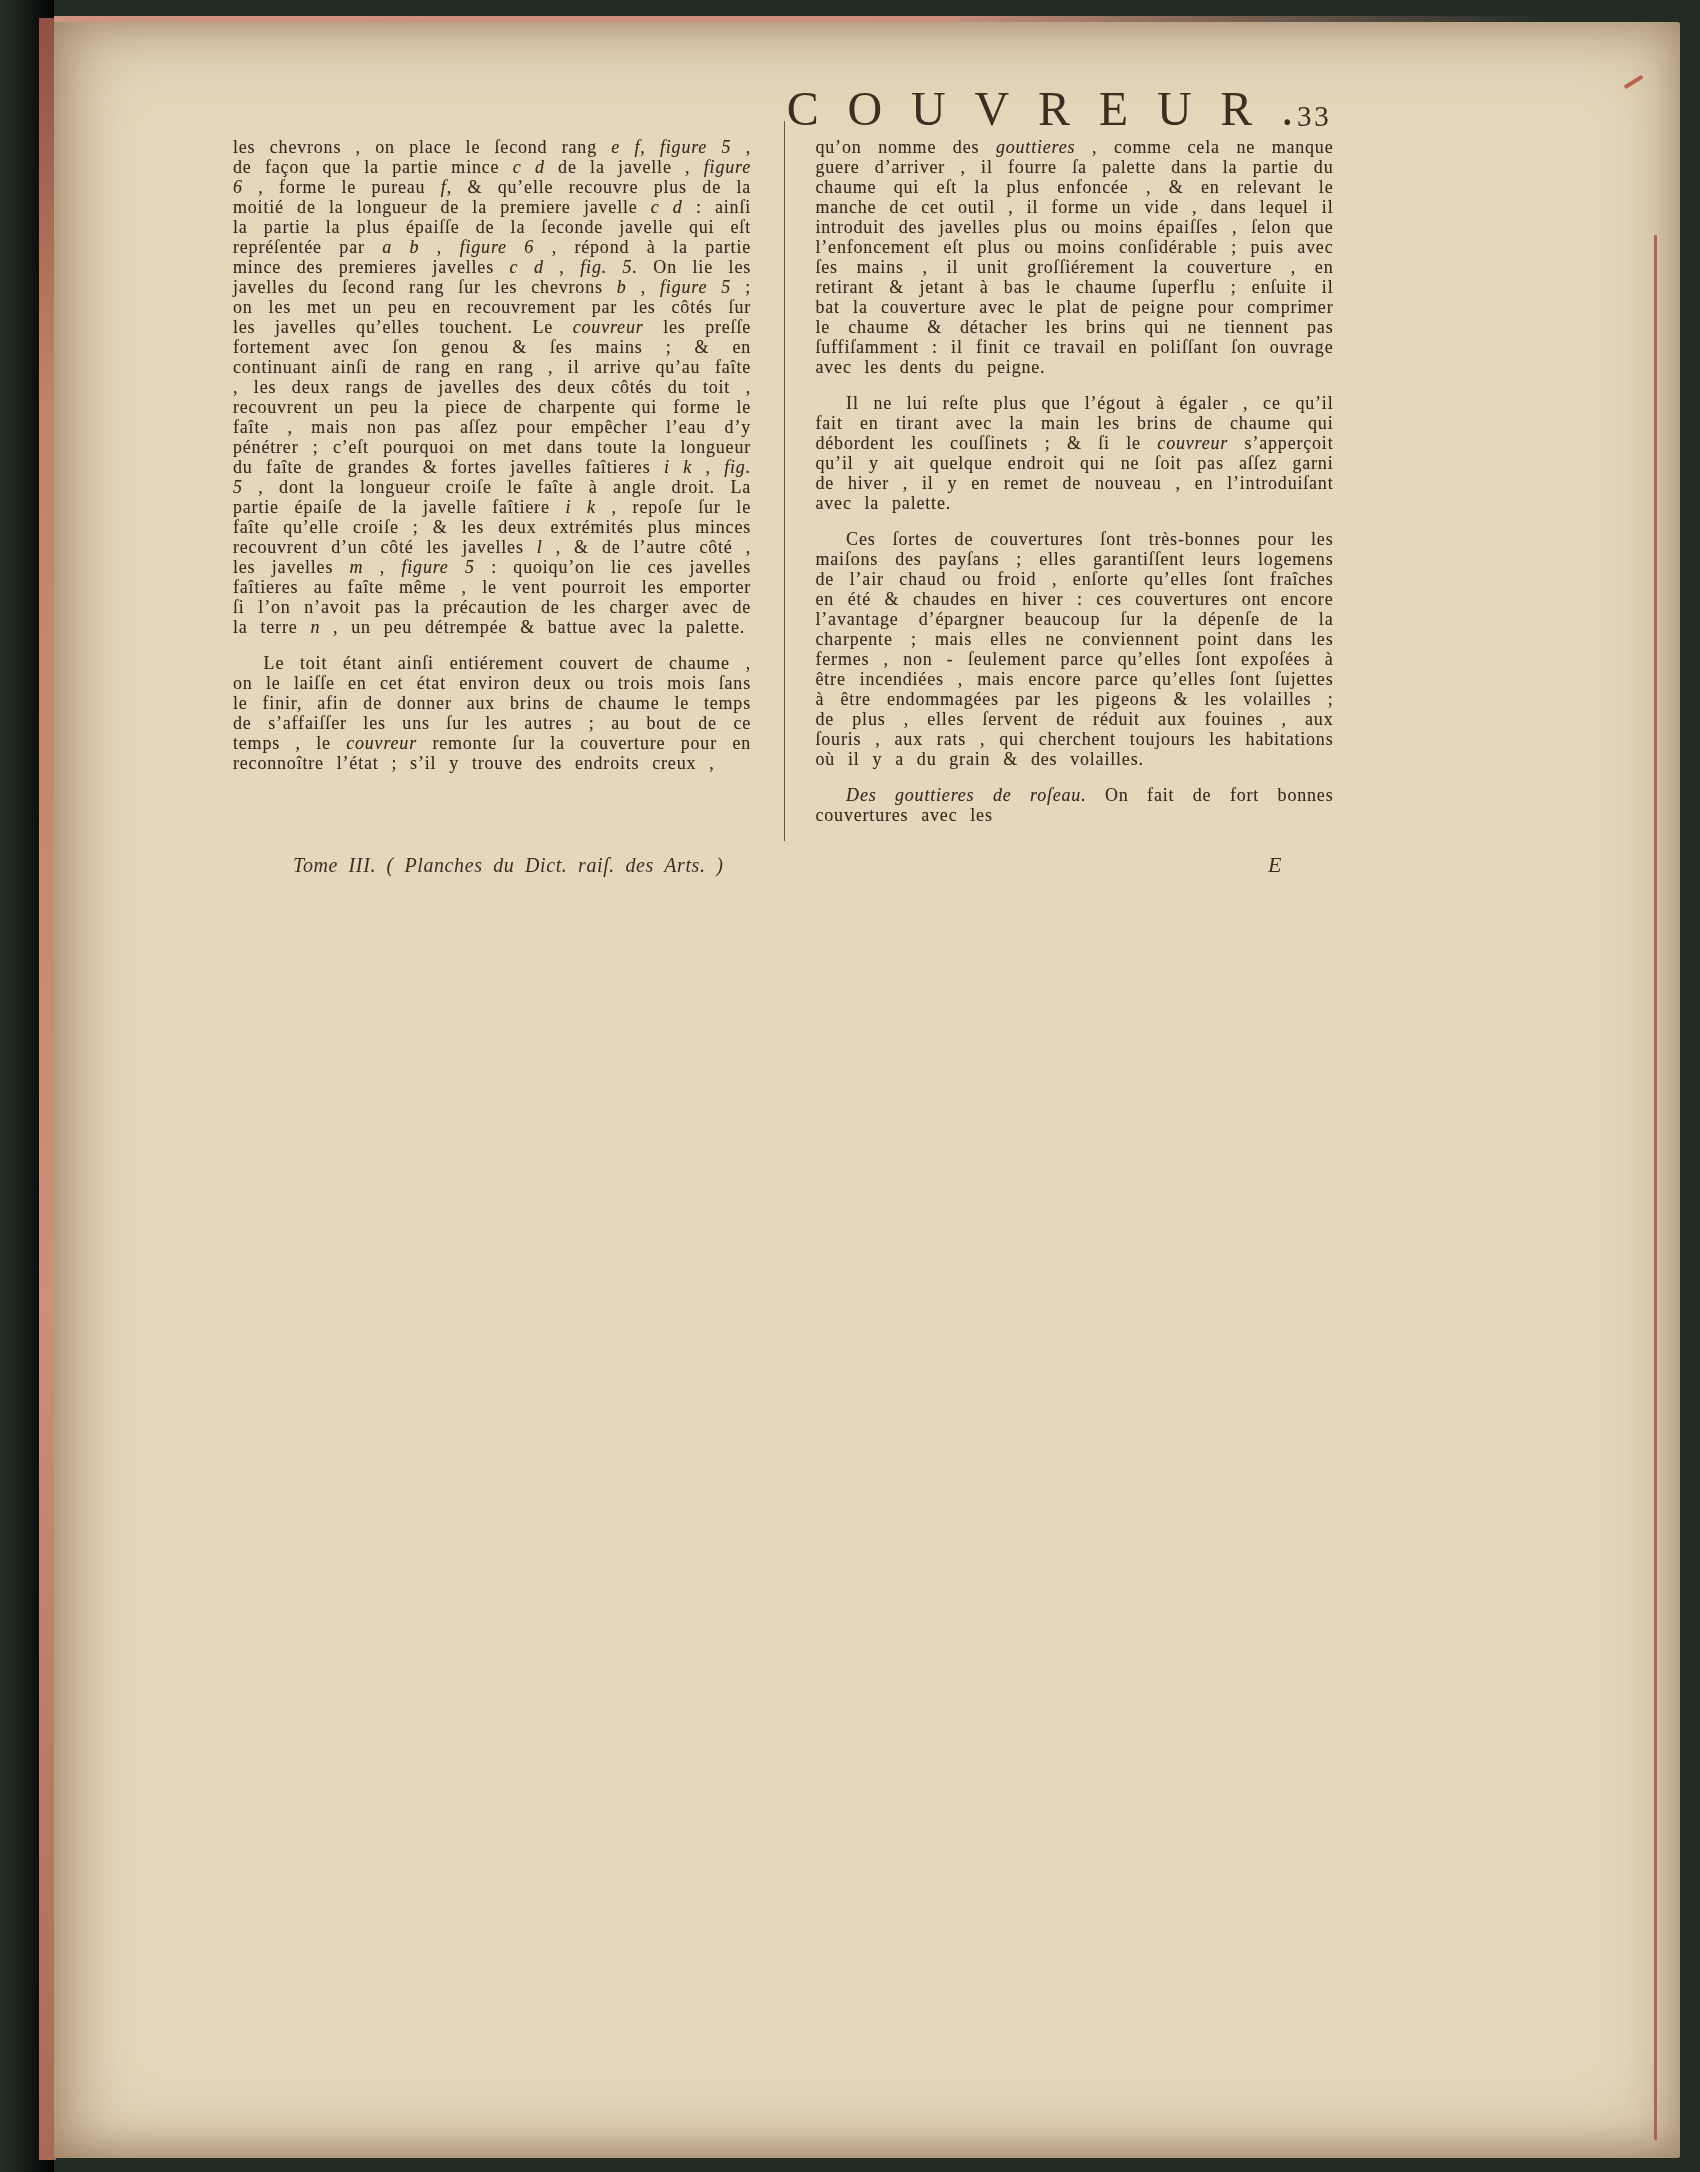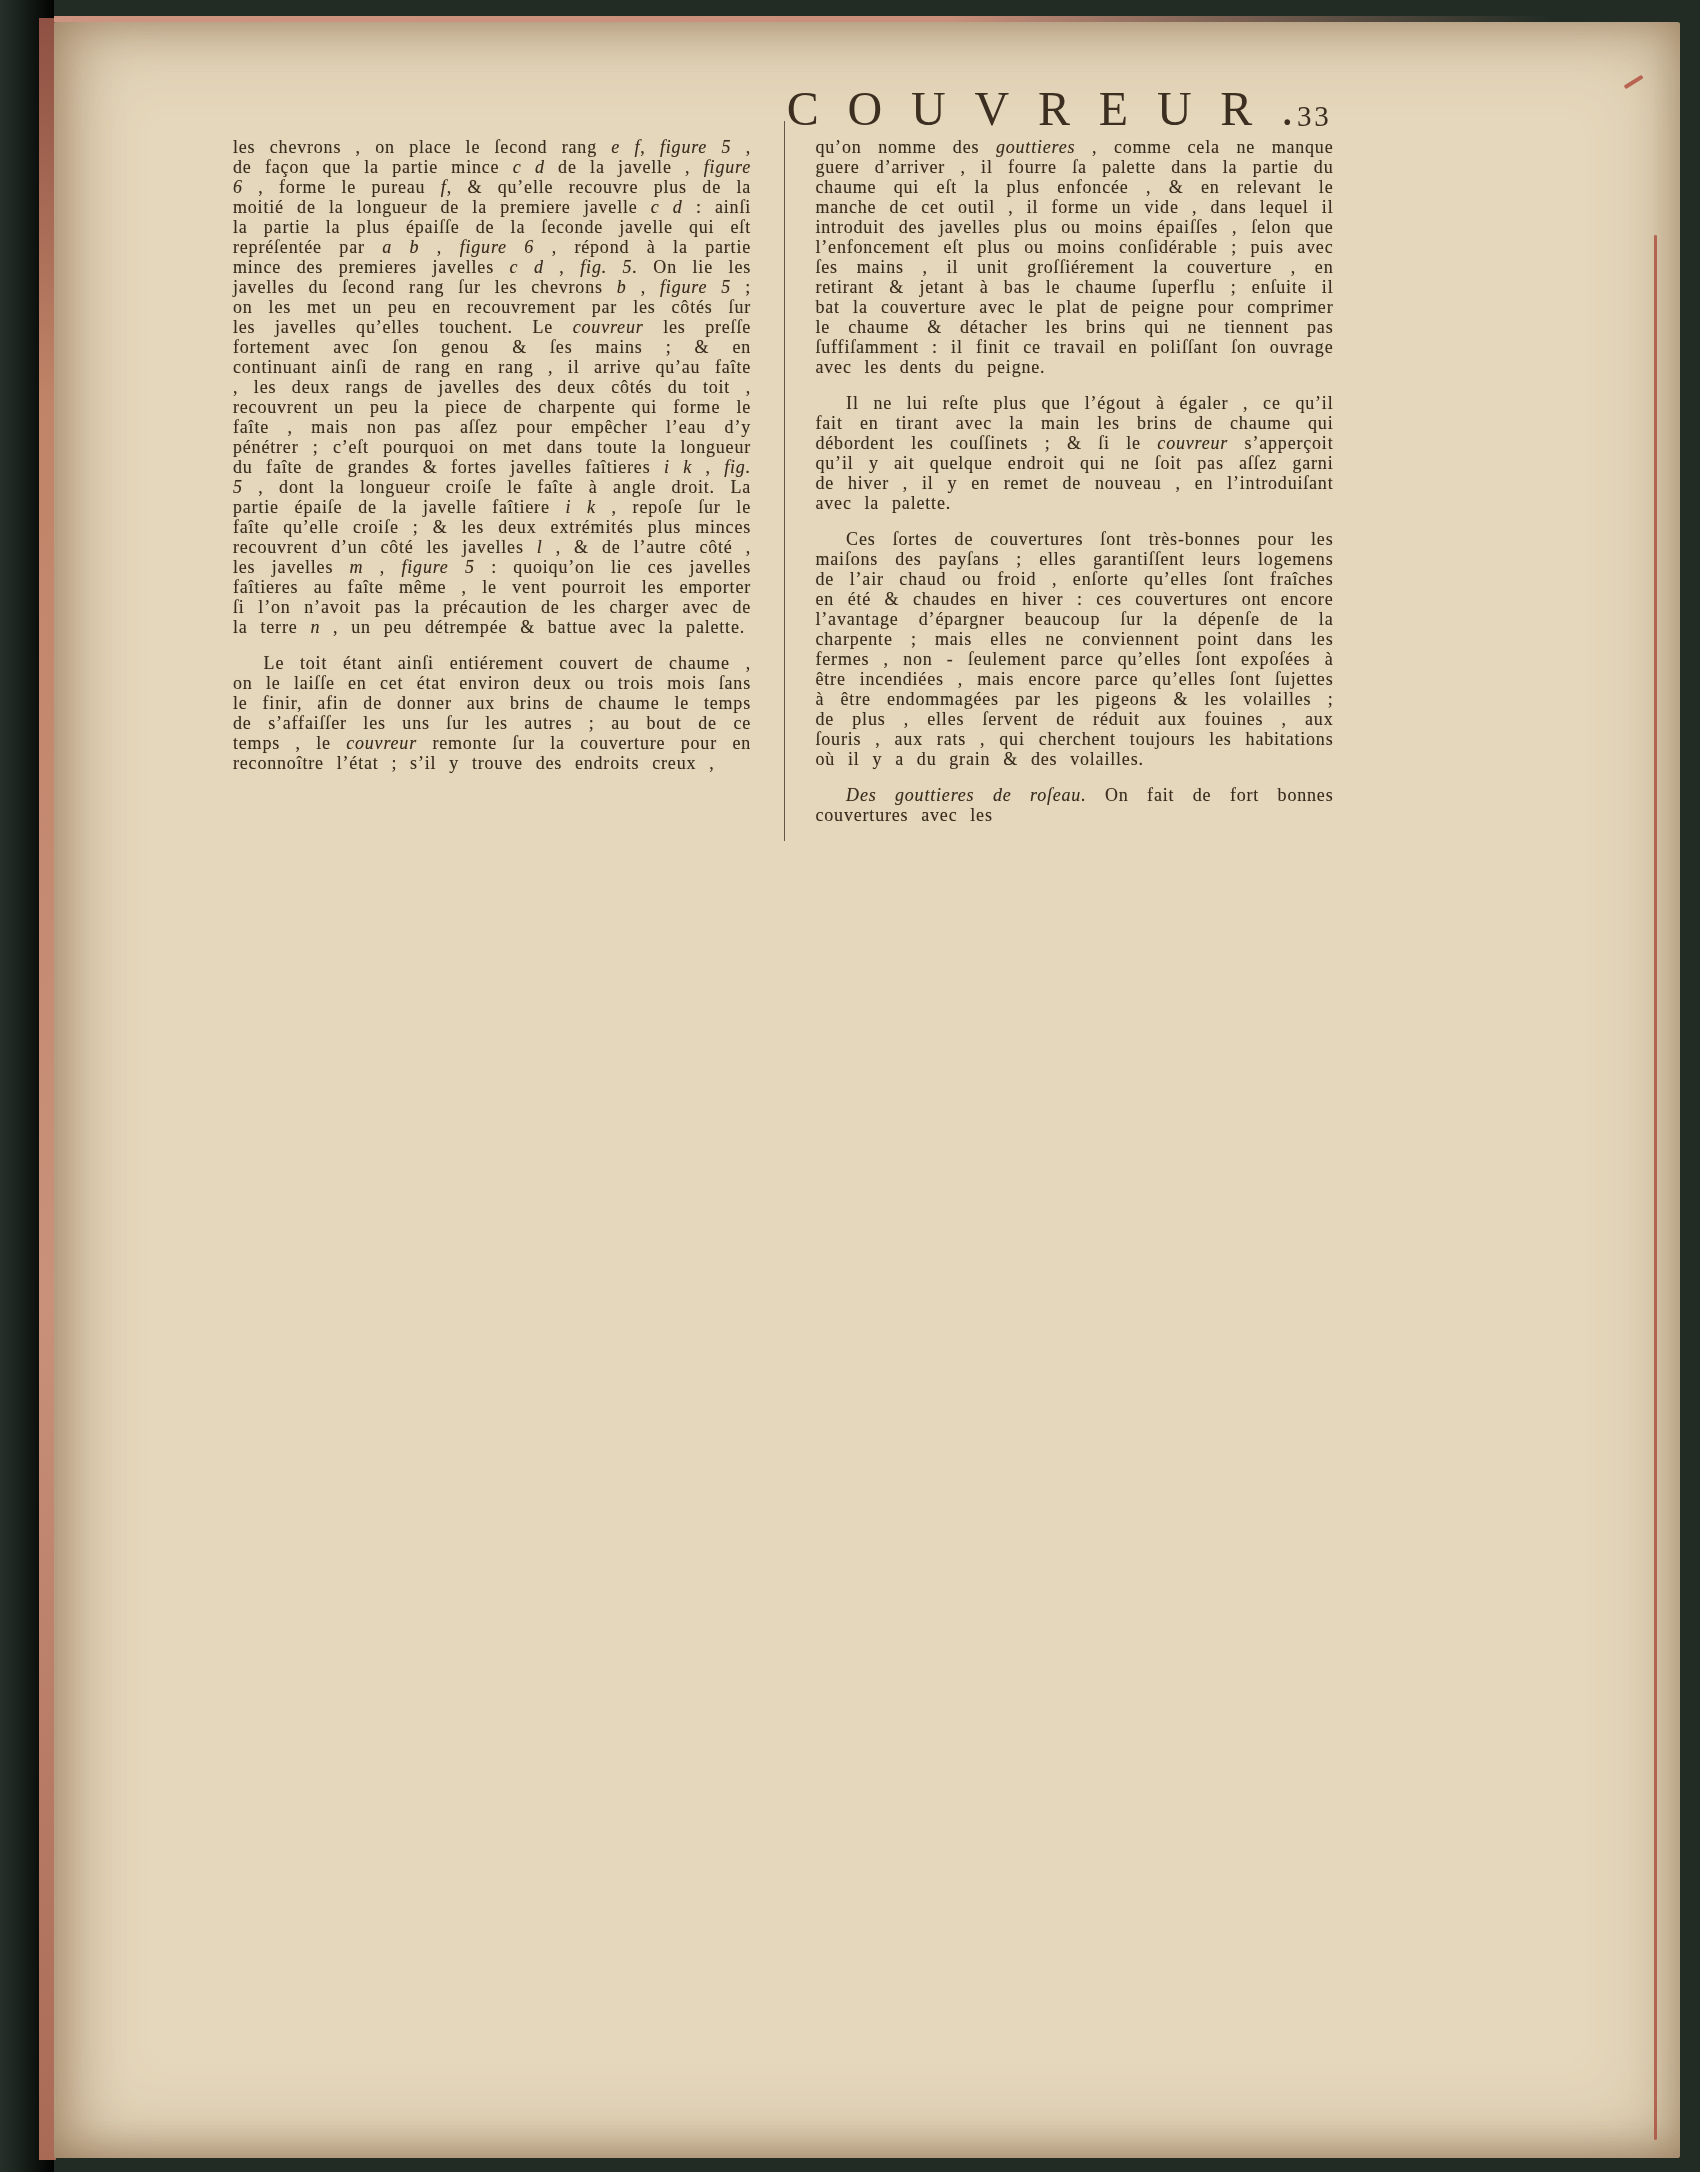--- a/index.html
+++ b/index.html
@@ -108,17 +108,21 @@
           </section>
         <div class="divider"></div>
         <section class="column right">
             <p class="no-indent"><span>qu’on nomme des </span><span class="it">gouttieres</span><span> , comme cela ne manque guere d’arriver , il fourre ſa palette dans la partie du chaume qui eſt la plus enfoncée , &amp; en relevant le manche de cet outil , il forme un vide , dans lequel il introduit des javelles plus ou moins épaiſſes , ſelon que l’enfoncement eſt plus ou moins conſidérable ; puis avec ſes mains , il unit groſſiérement la couverture , en retirant &amp; jetant à bas le chaume ſuperflu ; enſuite il bat la couverture avec le plat de peigne pour comprimer le chaume &amp; détacher les brins qui ne tiennent pas ſuffiſamment : il finit ce travail en poliſſant ſon ouvrage avec les dents du peigne.</span></p>
             <p><span>Il ne lui reſte plus que l’égout à égaler , ce qu’il fait en tirant avec la main les brins de chaume qui débordent les couſſinets ; &amp; ſi le </span><span class="it">couvreur</span><span> s’apperçoit qu’il y ait quelque endroit qui ne ſoit pas aſſez garni de hiver , il y en remet de nouveau , en l’introduiſant avec la palette.</span></p>
             <p><span>Ces ſortes de couvertures ſont très-bonnes pour les maiſons des payſans ; elles garantiſſent leurs logemens de l’air chaud ou froid , enſorte qu’elles ſont fraîches en été &amp; chaudes en hiver : ces couvertures ont encore l’avantage d’épargner beaucoup ſur la dépenſe de la charpente ; mais elles ne conviennent point dans les fermes , non - ſeulement parce qu’elles ſont expoſées à être incendiées , mais encore parce qu’elles ſont ſujettes à être endommagées par les pigeons &amp; les volailles ; de plus , elles ſervent de réduit aux fouines , aux ſouris , aux rats , qui cherchent toujours les habitations où il y a du grain &amp; des volailles.</span></p>
             <p><span class="it">Des gouttieres de roſeau.</span><span> On fait de fort bonnes couvertures avec les</span></p>
           </section>
       </main>
 
+      <footer class="page-footer">
+        <div class="footer-note">Tome III. ( Planches du Dict. raiſ. des Arts. )</div>
+        <div class="signature">E</div>
+      </footer>
 
     </div>
   </div>
 </div>
 
 
 </body></html>

